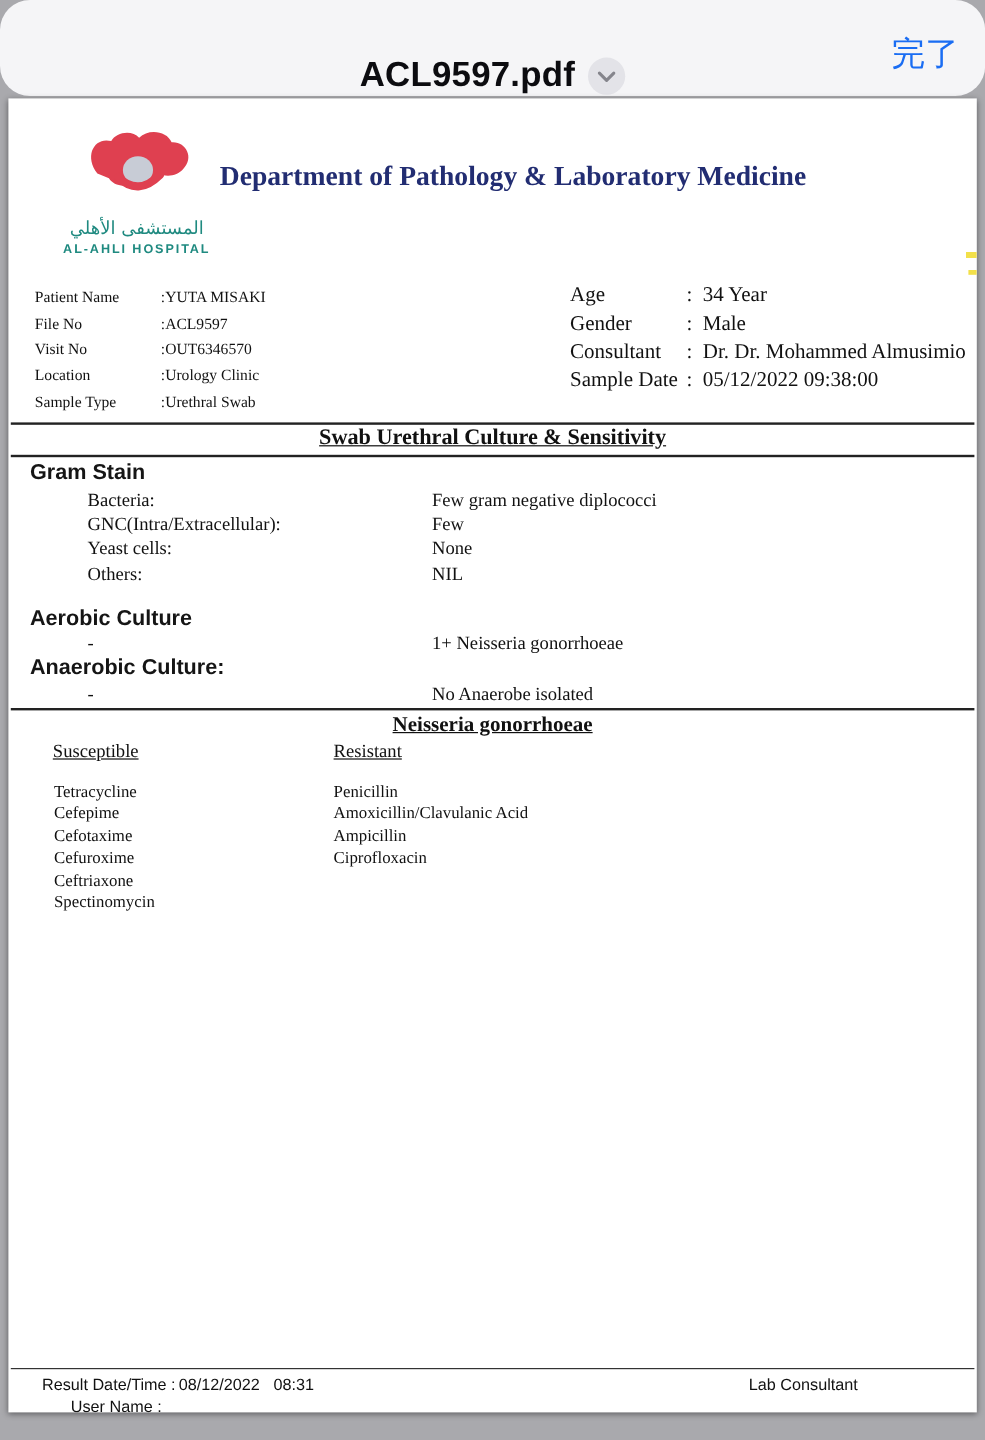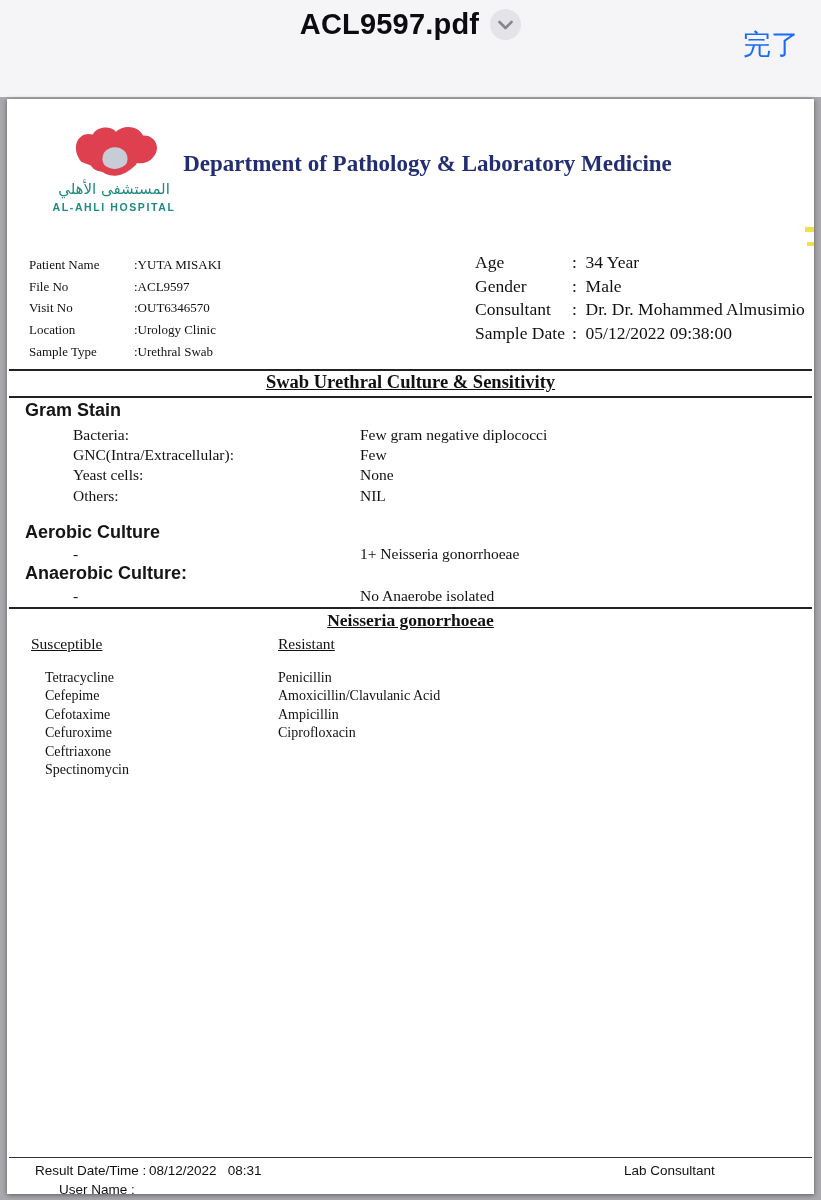--- a/index.html
+++ b/index.html
@@ -1,33 +1,33 @@
 <!DOCTYPE html>
 <html><head>
 <meta charset="utf-8">
 <style>
   *{margin:0;padding:0;box-sizing:border-box;}
   html,body{width:821px;height:1200px;}
   body{background:#a9a9ad;font-family:"Liberation Sans",sans-serif;overflow:hidden;}
 
   
-  .topbar{height:97px;background:#f5f5f7;position:relative;display:flex;align-items:flex-start;justify-content:center;}
+  .topbar{height:80px;background:#f5f5f7;position:relative;display:flex;align-items:flex-end;justify-content:center;border-radius:25px;}
   .title-group{display:flex;align-items:center;gap:11px;margin-top:8px;cursor:pointer;}
   .doc-title{font-size:29px;font-weight:700;color:#0c0c10;letter-spacing:.2px;}
   .chevron-circle{width:31px;height:31px;border-radius:50%;background:#e3e3e8;display:flex;align-items:center;justify-content:center;}
   .done-btn{position:absolute;right:22px;top:26px;background:none;border:none;font-size:28px;color:#1a6df3;font-family:inherit;cursor:pointer;}
 
   
   .page-area{height:1103px;padding:2px 7px 6px;}
   .page{position:relative;width:100%;height:100%;background:#fff;box-shadow:0 1px 5px rgba(0,0,0,.45);overflow:hidden;font-family:"Liberation Serif",serif;color:#111;}
 
   
   .logo{position:absolute;left:44px;top:24px;width:126px;text-align:center;}
   .logo svg{width:98px;height:58px;display:block;margin:0 auto;}
-  .logo .ar{color:#1f8a80;font-size:15px;font-family:"DejaVu Sans",sans-serif;line-height:1.15;white-space:nowrap;}
+  .logo .ar{color:#1f8a80;font-size:15px;font-family:"DejaVu Sans",sans-serif;line-height:1.15;white-space:nowrap;margin-top:18px;}
   .logo .en{color:#1f8a80;font-size:10.5px;font-weight:700;letter-spacing:1.6px;font-family:"Liberation Sans",sans-serif;margin-top:3px;white-space:nowrap;}
 
   .dept-title{position:absolute;left:34px;right:0;top:52px;text-align:center;font-weight:700;font-size:23px;color:#222d72;}
 
   
   .pt-left{position:absolute;left:22px;top:155px;font-size:13px;}
   .pt-left .row{display:flex;line-height:21.7px;}
   .pt-left .lbl{width:105px;flex:none;}
   .pt-left .val{white-space:pre;text-align:center;}
   .pt-right{position:absolute;left:468px;top:152px;font-size:17.5px;width:345px;}
@@ -52,21 +52,21 @@
   .h-anae{top:464px;}
   .res{position:absolute;left:66px;right:8px;font-size:15.5px;}
   .res .row{position:relative;line-height:20.2px;height:20.2px;}
   .res .val{position:absolute;left:287px;top:0;white-space:pre;}
   .res-gram{top:326px;}
   .res-aero{top:445px;}
   .res-anae{top:487px;}
 
   
   .sens-head{position:absolute;top:536px;font-size:15.5px;text-decoration:underline;}
-  .sens-head.s{left:24px;}
+  .sens-head.s{left:37px;}
   .sens-head.r{left:271px;}
   .sens-col{position:absolute;top:570px;font-size:14px;line-height:18.4px;}
   .sens-col.s{left:38px;}
   .sens-col.r{left:271px;}
 
   
   .foot{position:absolute;font-family:"Liberation Sans",sans-serif;font-size:13.5px;color:#111;white-space:pre;}
   .f-lbl{left:28px;top:1064px;}
   .f-val{left:142px;top:1064px;}
   .f-lab{left:617px;top:1064px;}

